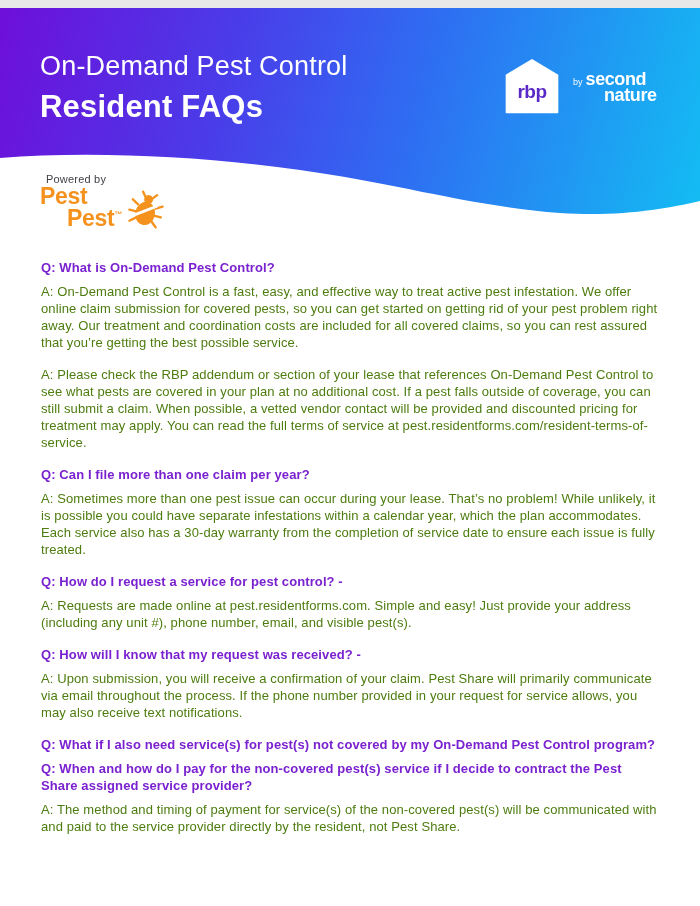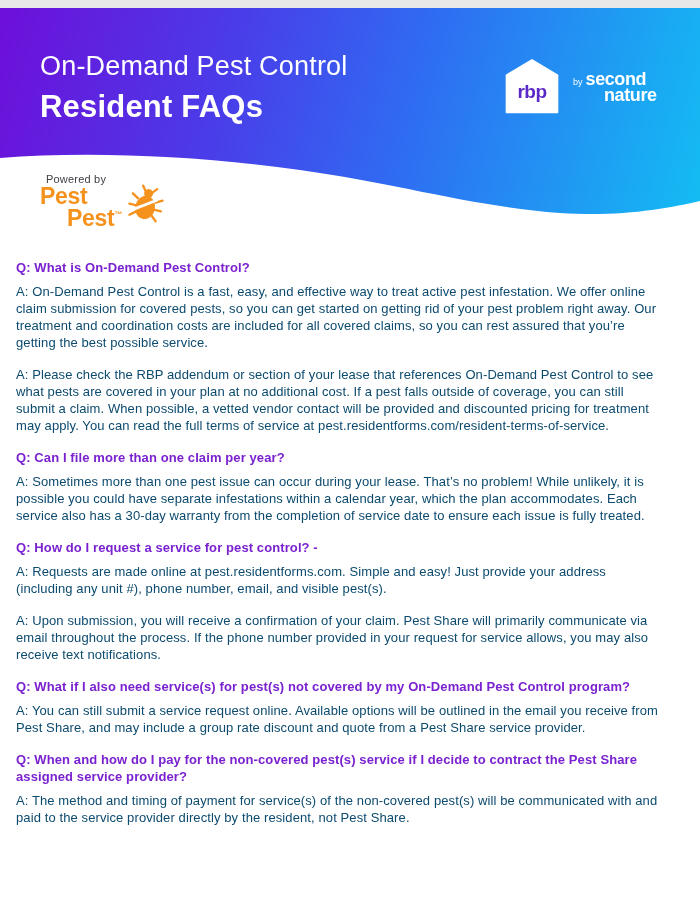--- a/index.html
+++ b/index.html
@@ -50,34 +50,34 @@
   }
   .byline { margin-left:12px; color:#ffffff; }
   .byline .row1 { display:flex; align-items:flex-end; }
   .byline .by { font-size:9px; font-weight:400; margin:1px 3px 0 0; opacity:0.95; }
   .byline .sn { font-size:18px; font-weight:700; letter-spacing:-0.4px; line-height:0.9; }
   .byline .sn2 { margin-left:31px; }
 
   
   .powered { position:absolute; left:40px; top:165px; }
   .powered-label { font-size:11px; color:#404046; letter-spacing:0.2px;padding-left:6px; }
-  .ps-row { display:flex; align-items:center; margin-top:1px; }
+  .ps-row { display:flex; align-items:flex-end; margin-top:1px; }
   .ps-words { color:#f5921e; font-weight:700; font-size:23px; line-height:0.95; letter-spacing:-0.3px; }
   .ps-line2 { margin-left:27px; }
   .ps-tm { font-size:8px; vertical-align:super; font-weight:700; }
   .bug { width:36px; height:40px; margin-left:6px; margin-top:-8px; }
 
   
-  .content { padding:36px 40px 0 16px; }
+  .content { padding:36px 40px 0 41px; }
   .faq-q {
     color:#7a22cf; font-size:13px; font-weight:700;
     line-height:17px; margin-bottom:7px; letter-spacing:0.1px;
   }
   .faq-a {
-    color:#0c4a6e; font-size:13px; font-weight:400;
+    color:#4d7c0f; font-size:13px; font-weight:400;
     line-height:17px; margin-bottom:15px; letter-spacing:0.1px;
   }
 </style>
 </head>
 <body>
 
 <div class="page">
 
   <header class="hero">
     <div class="hero-titles">
@@ -151,26 +151,26 @@
       <h3 class="faq-q">Q: Can I file more than one claim per year?</h3>
       <p class="faq-a">A: Sometimes more than one pest issue can occur during your lease. That’s no problem! While unlikely, it is possible you could have separate infestations within a calendar year, which the plan accommodates. Each service also has a 30-day warranty from the completion of service date to ensure each issue is fully treated.</p>
     </section>
 
     <section class="faq-item">
       <h3 class="faq-q">Q: How do I request a service for pest control? -</h3>
       <p class="faq-a">A: Requests are made online at pest.residentforms.com. Simple and easy! Just provide your address (including any unit #), phone number, email, and visible pest(s).</p>
     </section>
 
     <section class="faq-item">
+      <h3 class="faq-q">Q: How will I know that my request was received? -</h3>
       <p class="faq-a">A: Upon submission, you will receive a confirmation of your claim. Pest Share will primarily communicate via email throughout the process. If the phone number provided in your request for service allows, you may also receive text notifications.</p>
     </section>
 
     <section class="faq-item">
       <h3 class="faq-q">Q: What if I also need service(s) for pest(s) not covered by my On-Demand Pest Control program?</h3>
-      <p class="faq-a">A: You can still submit a service request online. Available options will be outlined in the email you receive from Pest Share, and may include a group rate discount and quote from a Pest Share service provider.</p>
     </section>
 
     <section class="faq-item">
       <h3 class="faq-q">Q: When and how do I pay for the non-covered pest(s) service if I decide to contract the Pest Share assigned service provider?</h3>
       <p class="faq-a">A: The method and timing of payment for service(s) of the non-covered pest(s) will be communicated with and paid to the service provider directly by the resident, not Pest Share.</p>
     </section>
 
   </main>
 
 </div>

